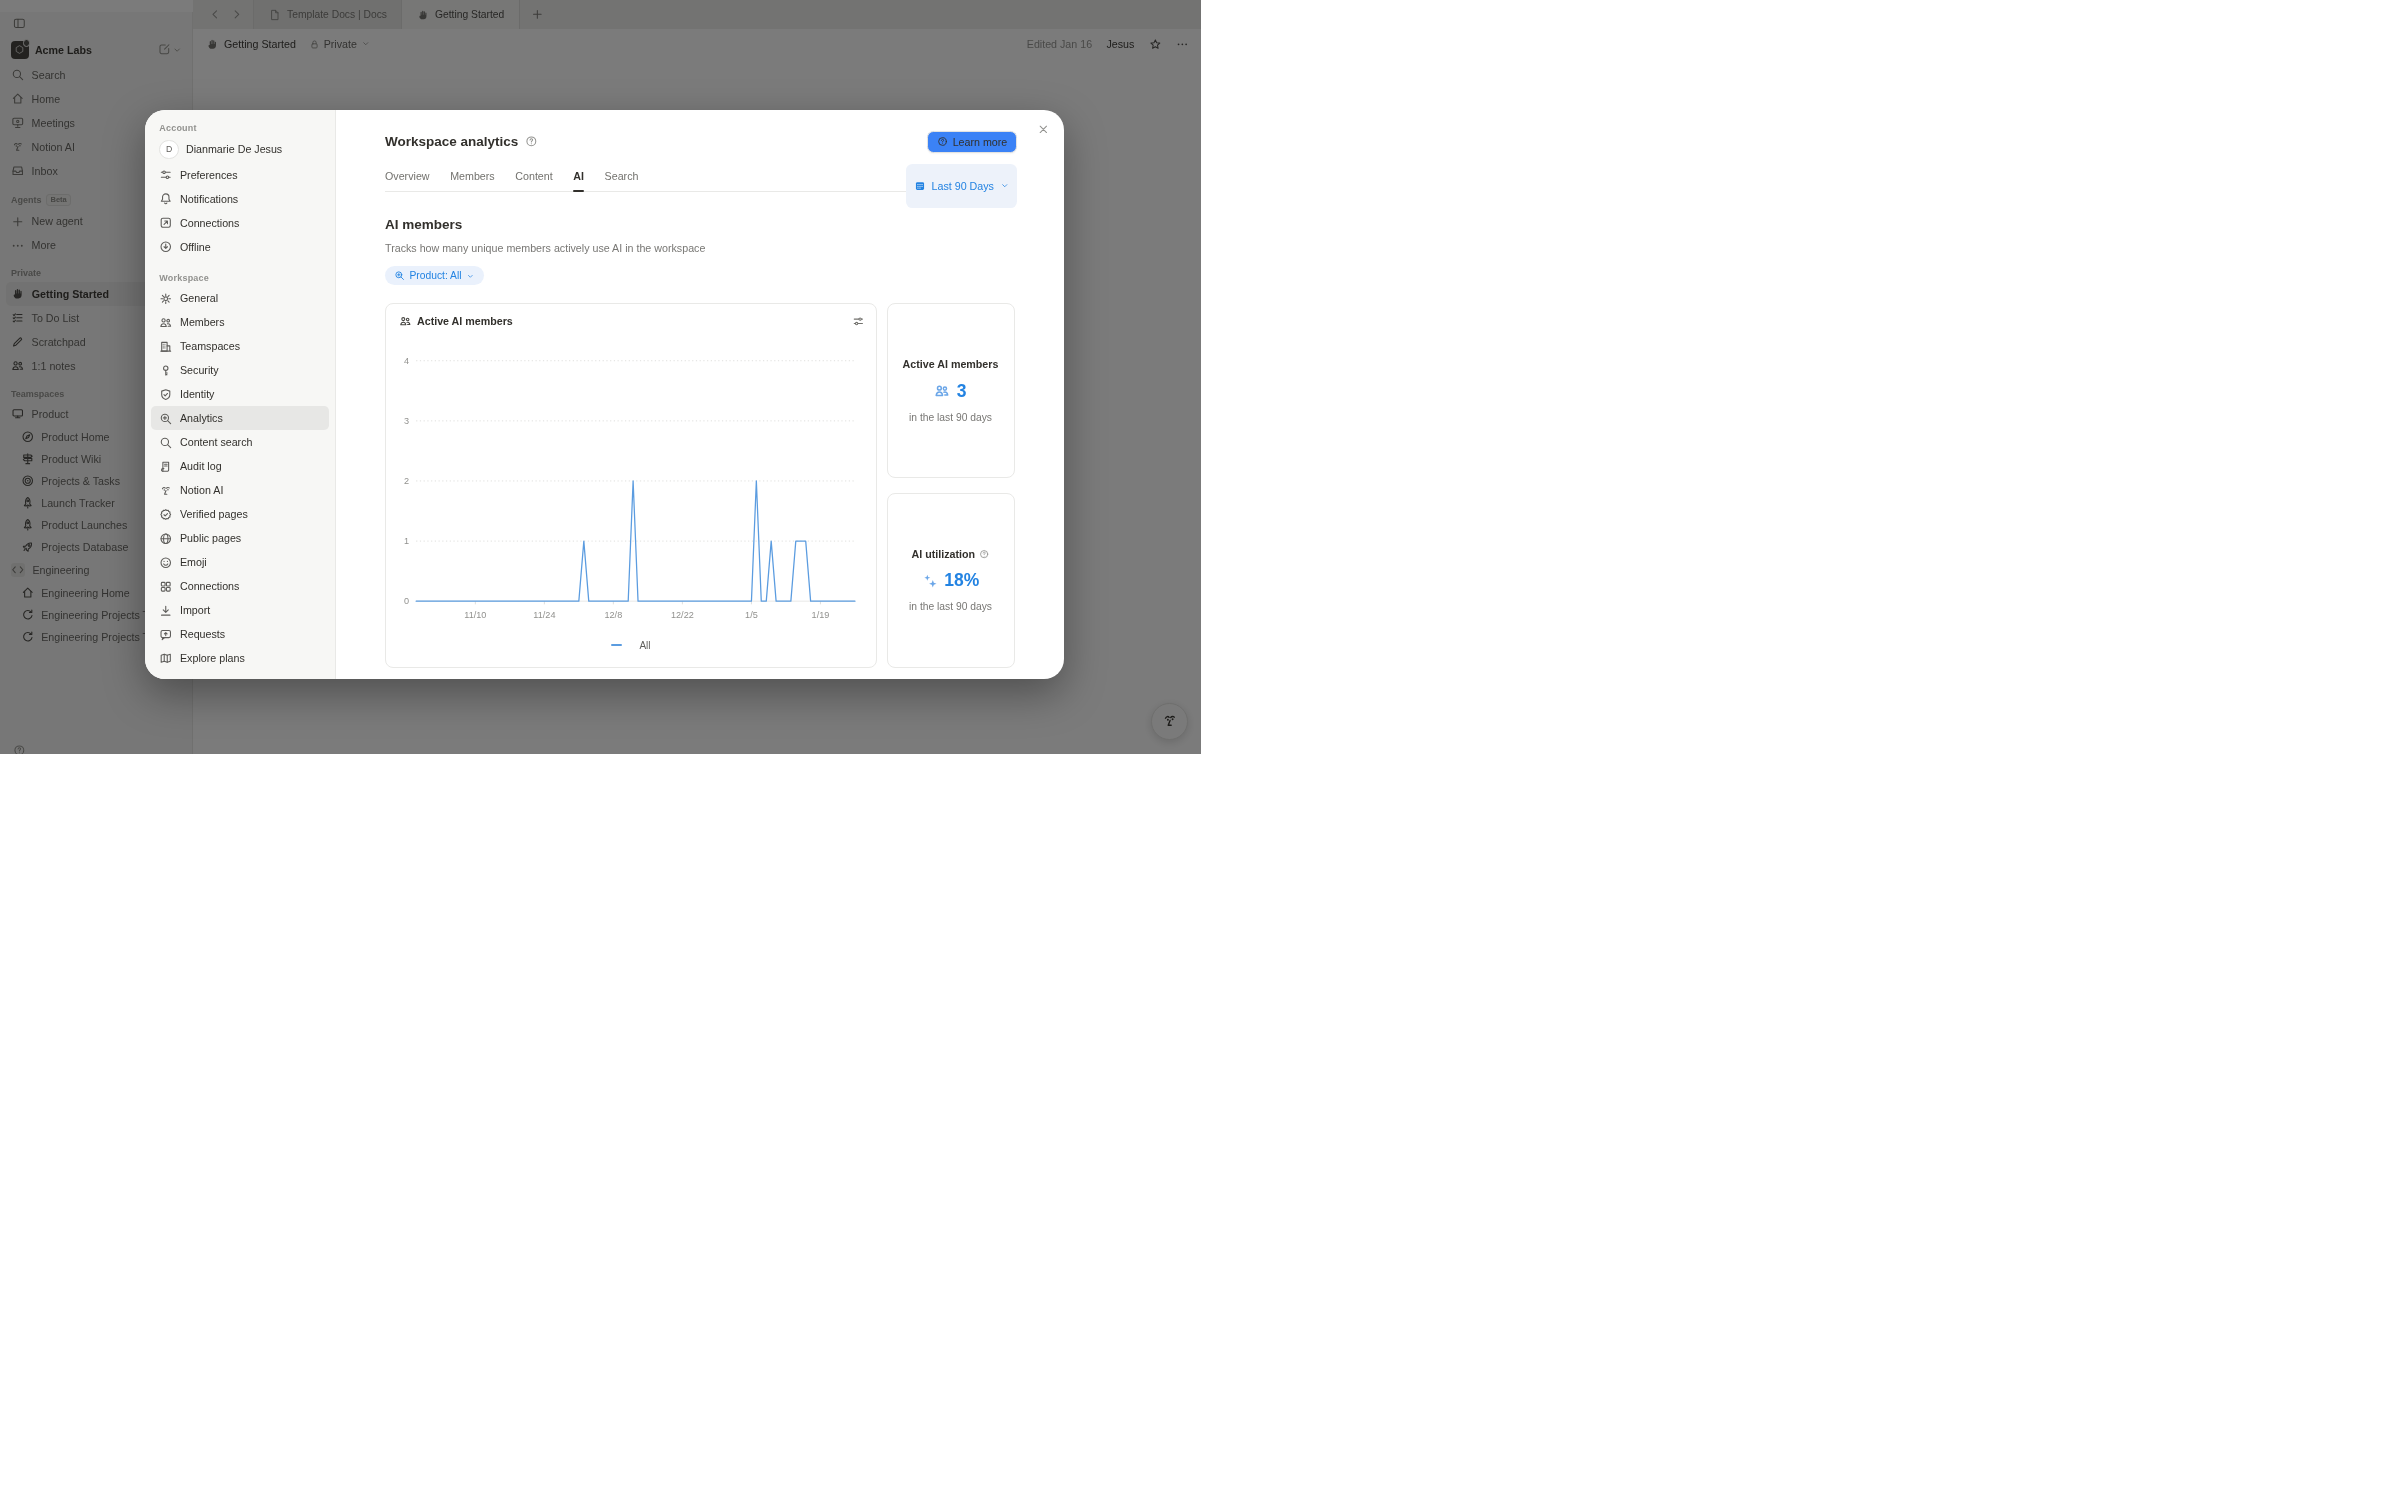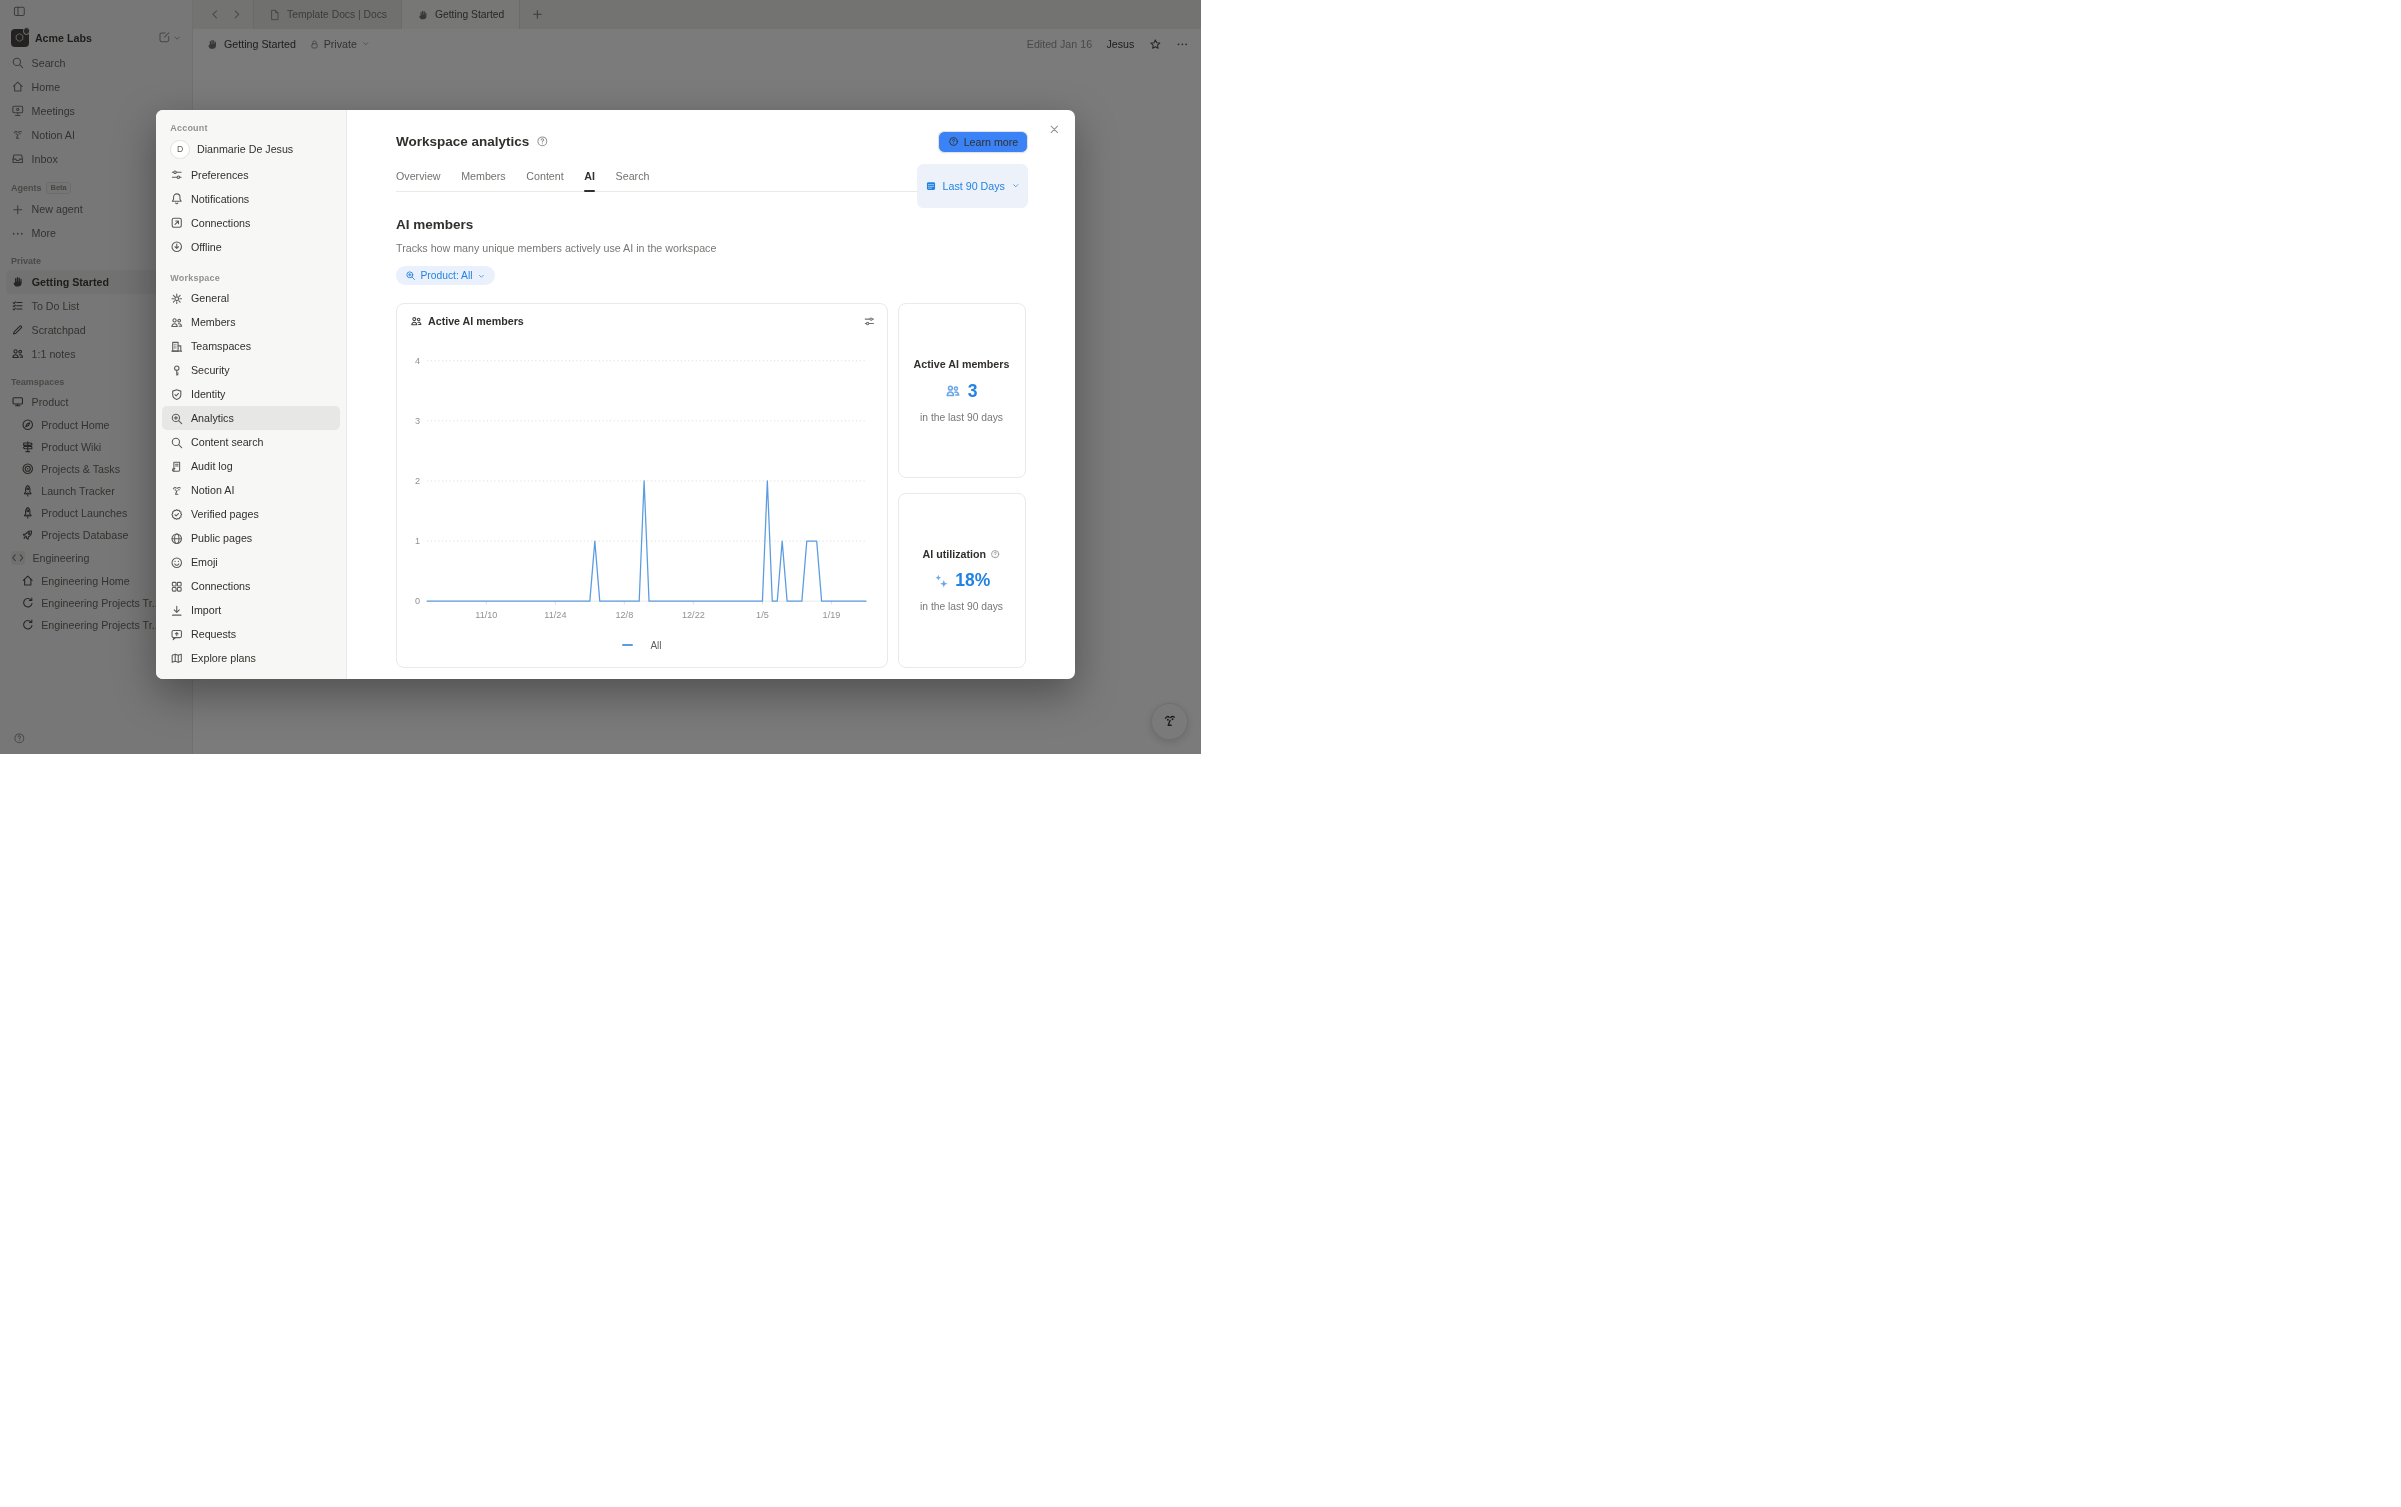--- a/index.html
+++ b/index.html
@@ -2,21 +2,21 @@
 <html style="font-size:12.7px"><head>
 <meta charset="utf-8">
 <style>
   html,body{margin:0;padding:0}
   body{width:1201px;height:754px;position:relative;overflow:hidden;
        font-family:"Liberation Sans",sans-serif;background:#fff;color:#32302c}
   
   svg.i{width:12.7px;height:12.7px;fill:none;stroke:currentColor;stroke-width:1.3;
         stroke-linecap:round;stroke-linejoin:round;flex:none}
   
-  .sidebar{position:absolute;left:0;top:0;width:193px;height:100%;background:#f7f7f5;
+  .sidebar{position:absolute;left:0;top:12px;width:193px;height:100%;background:#f7f7f5;
            border-right:0.8px solid #e7e7e5;box-sizing:border-box;padding-top:3px;z-index:1}
   .sb-toggle{margin:1.6px 0 4.8px 12.7px;color:#73726e;width:14.3px;height:14.3px}
   .ws-row{display:flex;align-items:center;gap:6.4px;padding:4px 9.5px 4px 11px}
   .acme{width:17.5px;height:17.5px;border-radius:4px;background:#3d3b37;position:relative;
         display:flex;align-items:center;justify-content:center;flex:none}
   .acme svg{width:11px;height:11px;stroke:#efefed;fill:none;stroke-width:1.1}
   .acme::after{content:"";position:absolute;top:-1.6px;right:-1.6px;width:5.6px;height:5.6px;
         border-radius:50%;background:#4a4a46;border:1.6px solid #f7f7f5}
   .ws-name{font-size:10.7px;font-weight:600;color:#32302c;flex:1}
   .ws-actions{display:flex;align-items:center;gap:1.6px;color:#8a8a86}
@@ -53,22 +53,22 @@
   .tb-edited{font-size:10.7px;color:#91918e}
   .tb-share{font-size:10.7px;color:#32302c}
   .tb-icon{color:#454440}
   .page-bg{position:absolute;left:193px;right:0;top:60px;bottom:0;background:#fff}
   .ai-fab{position:absolute;right:12.7px;bottom:14.3px;width:35px;height:35px;border-radius:50%;
           background:#fdfdfc;border:0.8px solid #e3e3e1;box-shadow:0 2.4px 8px rgba(0,0,0,.15);
           display:flex;align-items:center;justify-content:center;color:#32302c;z-index:2}
   .ai-fab svg{width:17.5px;height:17.5px}
   
   .overlay{position:absolute;inset:0;background:rgba(15,15,15,.55);z-index:50}
-  .modal{position:absolute;left:156px;top:110px;width:919px;height:569px;background:#fff;
-         border-radius:7px;box-shadow:0 14.3px 40px rgba(0,0,0,.35);z-index:100;display:flex;
+  .modal{position:absolute;left:145px;top:110px;width:919px;height:569px;background:#fff;
+         border-radius:20px;box-shadow:0 14.3px 40px rgba(0,0,0,.35);z-index:100;display:flex;
          overflow:hidden}
   .menu{width:191px;flex:none;background:#f7f7f5;border-right:0.8px solid #e9e9e7;
         box-sizing:border-box;padding-top:9.5px;overflow:hidden}
   .menu-label{font-size:9px;font-weight:600;color:#91918e;padding:3.2px 14.3px 3.2px;letter-spacing:0.2px}
   .menu-label.ws{margin-top:11px}
   .m-row{display:flex;align-items:center;gap:7.1px;height:24px;margin:0 6.4px;padding:0 8px;
          border-radius:4.8px;font-size:10.7px;color:#32302c}
   .m-row .i{color:#5f5e5b;width:13.5px;height:13.5px}
   .m-row.sel{background:#e7e7e5}
   .m-row.user{height:27px}

